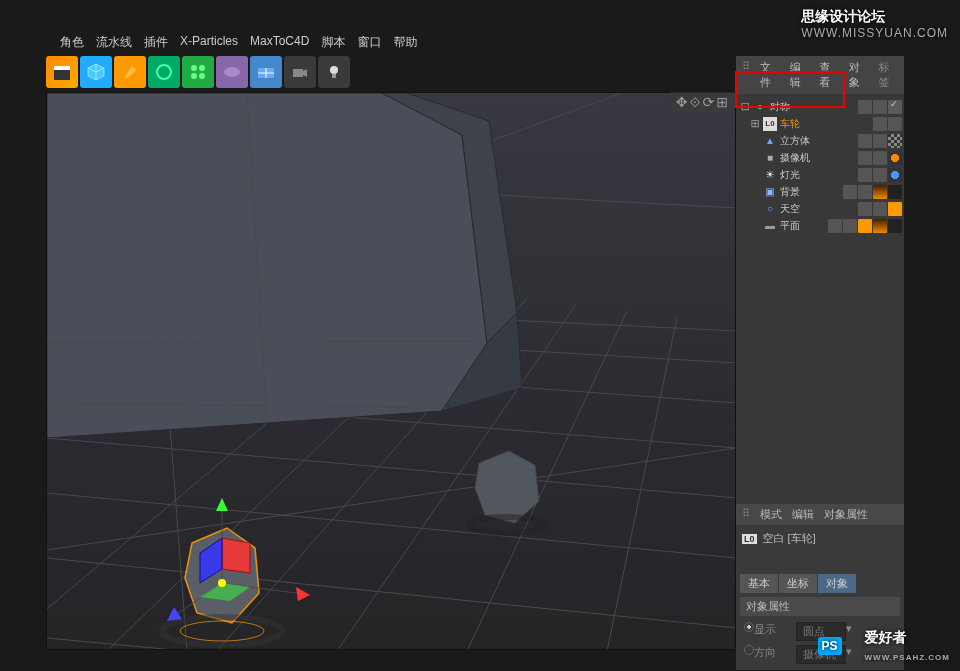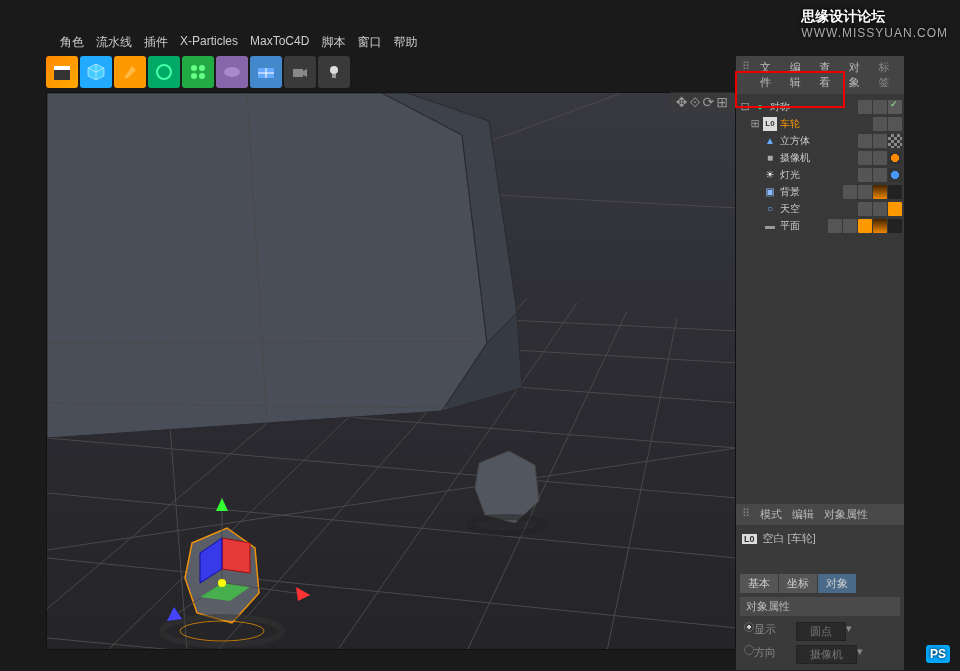--- a/index.html
+++ b/index.html
@@ -34,21 +34,21 @@
 .rp-attr { background: #3a3a3a; font-size: 11px; color: #bbb; }
 .attr-hdr { background: #484848; padding: 3px 6px; display: flex; gap: 10px; }
 .attr-title { padding: 6px; display: flex; align-items: center; gap: 6px; }
 .attr-tabs { display: flex; gap: 1px; padding: 0 4px; }
 .attr-tab { background: #555; padding: 2px 8px; font-size: 11px; color: #ccc; margin-top: 22px; }
 .attr-tab.active { background: #4a6a8a; }
 .attr-section { padding: 4px; }
 .attr-sectitle { background: #4a4a4a; padding: 2px 6px; margin-bottom: 4px; }
 .attr-row { display: flex; padding: 2px 4px; gap: 0; color: #888; }
 .attr-label { width: 42px; font-size: 11px; }
-.attr-field { background: #2a2a2a; padding: 1px 13px; min-width: 50px; font-size: 11px; color: #777; border: 1px solid #222; }
+.attr-field { background: #2a2a2a; padding: 1px 6px; min-width: 50px; font-size: 11px; color: #777; border: 1px solid #222; }
 .attr-spin { width: 10px; height: 14px; background: #444; }
 .radio { width: 10px; height: 10px; border: 1px solid #666; border-radius: 50%; }
 
 .grid-floor { position: absolute; inset: 0; }
 .grid-floor line { stroke: #4a4a4a; stroke-width: 1; }
 .wm { position: absolute; color: #fff; font-size: 14px; font-weight: bold; text-shadow: 0 0 4px #000; }
 .wm.top { top: 8px; right: 12px; }
 .wm.top .sub { font-size: 12px; font-weight: normal; letter-spacing: 1px; display: block; text-align: left; color: #aaa; }
 .wm.bot { bottom: 8px; right: 10px; display: flex; align-items: center; gap: 23px; }
 .wm.bot .ps { background: #0af; color: #fff; padding: 2px 4px; border-radius: 3px; font-size: 12px; }
@@ -327,13 +327,17 @@
 </div>
 
 <div class="redbox" style="top:71px; left:735px; width:110px; height:37px;"></div>
 
 <div class="wm top">
   <span>思缘设计论坛</span>
   <span class="sub">WWW.MISSYUAN.COM</span>
 </div>
 <div class="wm bot">
   <span class="ps">PS</span>
+  <span>
+    <span class="txt">爱好者</span><br>
+    <span class="url">WWW.PSAHZ.COM</span>
+  </span>
 </div>
 
 </body></html>

